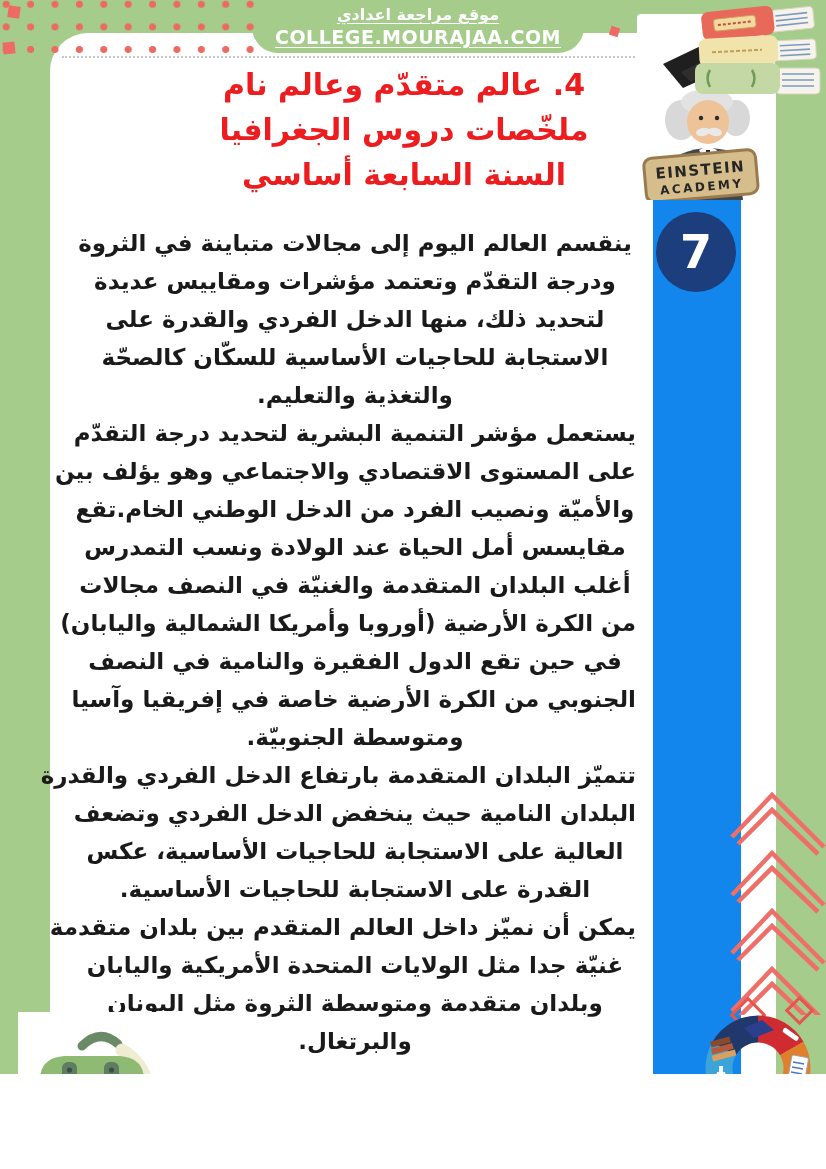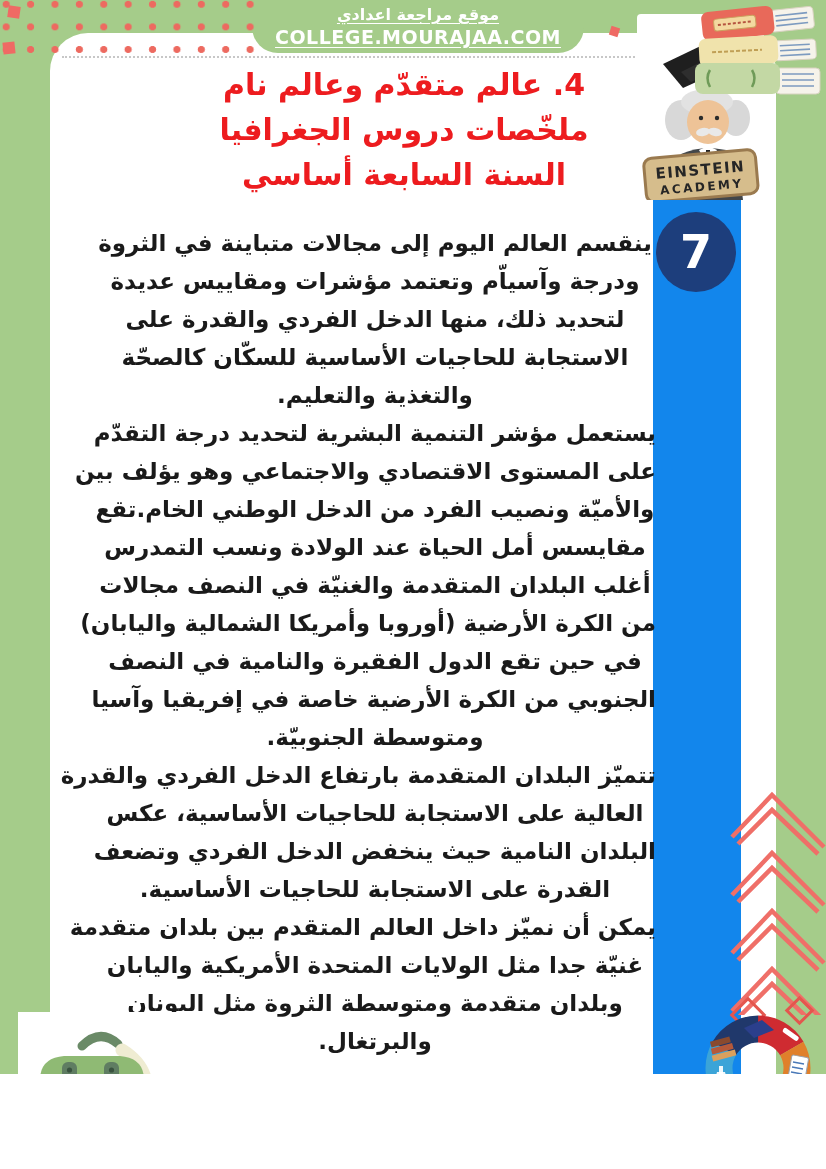--- a/index.html
+++ b/index.html
@@ -31,21 +31,21 @@
   .sq{position:absolute;background:#ef6a64;z-index:4;}
   .sq.a{left:8px;top:6px;width:12px;height:12px;transform:rotate(8deg);}
   .sq.b{left:3px;top:42px;width:12px;height:12px;transform:rotate(-6deg);}
   .sq.c{left:610px;top:27px;width:9px;height:9px;transform:rotate(18deg);}
 
   
   .title{position:absolute;left:149px;top:62px;width:510px;z-index:4;direction:rtl;text-align:center;
     color:#ed1c1f;font-weight:bold;font-size:30px;line-height:45px;}
 
   
-  .bodytext{position:absolute;left:94px;top:224px;width:562px;z-index:4;direction:rtl;}
+  .bodytext{position:absolute;left:74px;top:224px;width:562px;z-index:4;direction:rtl;}
   .bline{height:38px;line-height:38px;font-size:23px;font-weight:bold;color:#1a1a1a;text-align:center;white-space:nowrap;}
 
   
   .bluebar{position:absolute;left:653px;top:195px;width:88px;height:890px;background:#1286ec;z-index:3;}
   .numbadge{position:absolute;left:656px;top:212px;width:80px;height:80px;border-radius:50%;background:#1d3e7c;z-index:4;
     display:flex;align-items:center;justify-content:center;color:#fff;font-size:46px;font-weight:bold;}
 
   
   .einstein{position:absolute;left:637px;top:14px;width:127px;height:186px;background:#fff;border-radius:4px;z-index:6;}
   .books{position:absolute;left:686px;top:2px;width:138px;height:102px;z-index:7;}
@@ -137,36 +137,36 @@
     <g>
       <rect x="90" y="66" width="44" height="26" rx="4" fill="#f6f3ea" stroke="#d8d2c0"></rect>
       <path d="M96,72 h32 M96,78 h32 M96,84 h32" stroke="#7d9bc0" stroke-width="1.6"></path>
       <rect x="9" y="61" width="85" height="31" rx="8" fill="#c3d8a4"></rect>
       <path d="M24,68 q-5,8 0,17 M66,68 q5,8 0,17" stroke="#6f9b58" stroke-width="2.5" fill="none"></path>
     </g>
   </svg>
 
   <div class="bodytext">
     <div class="bline">ينقسم العالم اليوم إلى مجالات متباينة في الثروة</div>
-    <div class="bline">ودرجة وآسياّم وتعتمد مؤشرات ومقاييس عديدة</div>
+    <div class="bline">ودرجة التقدّم وتعتمد مؤشرات ومقاييس عديدة</div>
     <div class="bline">لتحديد ذلك، منها الدخل الفردي والقدرة على</div>
     <div class="bline">الاستجابة للحاجيات الأساسية للسكّان كالصحّة</div>
     <div class="bline">والتغذية والتعليم.</div>
     <div class="bline">يستعمل مؤشر التنمية البشرية لتحديد درجة التقدّم</div>
     <div class="bline">على المستوى الاقتصادي والاجتماعي وهو يؤلف بين</div>
     <div class="bline">والأميّة ونصيب الفرد من الدخل الوطني الخام.تقع</div>
     <div class="bline">مقايسس أمل الحياة عند الولادة ونسب التمدرس</div>
     <div class="bline">أغلب البلدان المتقدمة والغنيّة في النصف مجالات</div>
     <div class="bline">من الكرة الأرضية (أوروبا وأمريكا الشمالية واليابان)</div>
     <div class="bline">في حين تقع الدول الفقيرة والنامية في النصف</div>
     <div class="bline">الجنوبي من الكرة الأرضية خاصة في إفريقيا وآسيا</div>
     <div class="bline">ومتوسطة الجنوبيّة.</div>
     <div class="bline">تتميّز البلدان المتقدمة بارتفاع الدخل الفردي والقدرة</div>
+    <div class="bline">البلدان النامية حيث ينخفض الدخل الفردي وتضعف</div>
     <div class="bline">العالية على الاستجابة للحاجيات الأساسية، عكس</div>
-    <div class="bline">البلدان النامية حيث ينخفض الدخل الفردي وتضعف</div>
     <div class="bline">القدرة على الاستجابة للحاجيات الأساسية.</div>
     <div class="bline">يمكن أن نميّز داخل العالم المتقدم بين بلدان متقدمة</div>
     <div class="bline">غنيّة جدا مثل الولايات المتحدة الأمريكية واليابان</div>
     <div class="bline">وبلدان متقدمة ومتوسطة الثروة مثل اليونان</div>
     <div class="bline">والبرتغال.</div>
   </div>
 
   <svg class="chevrons" viewBox="0 0 100 235">
     <g stroke="#ef6f68" stroke-width="4.5" fill="none">
       <g>

